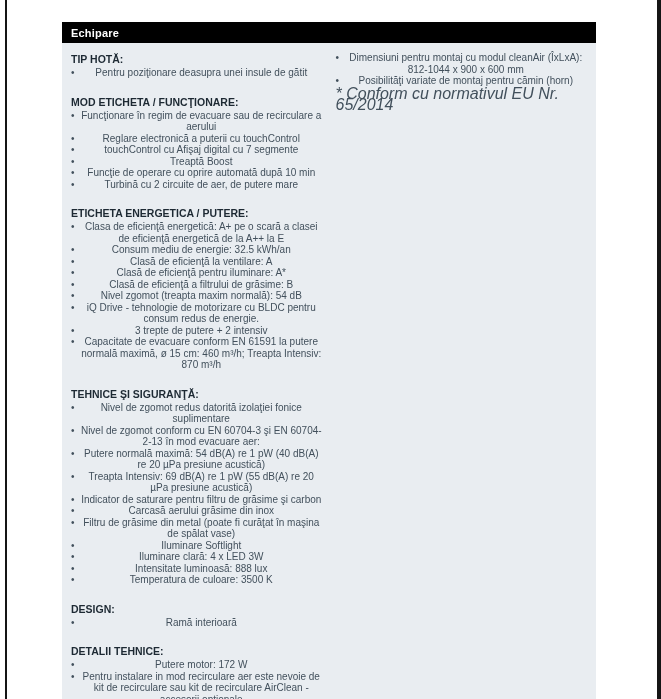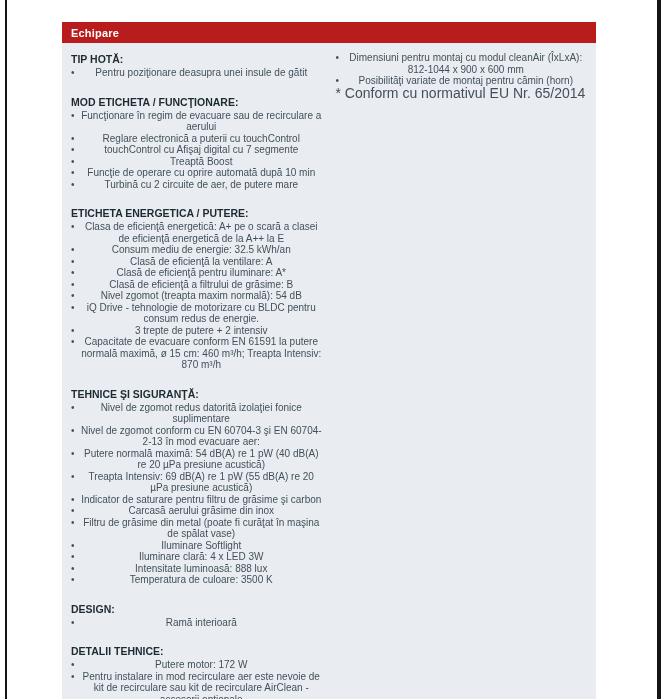--- a/index.html
+++ b/index.html
@@ -21,21 +21,21 @@
   .edge-left  { left: 5px;  width: 2px; }
   .edge-right { right: 0;   width: 4px; }
 
   .sheet {
     position: absolute;
     left: 62px;
     top: 22px;
     width: 534px;
   }
   .panel-header {
-    background: #b91c1c;
+    background: #000000;
     color: #ffffff;
     font-size: 11px;
     font-weight: bold;
     padding: 5px 9px 4px 9px;
     letter-spacing: 0.2px;
   }
   .panel-body {
     background: #e9edf1;
     padding: 9px 9px 12px 9px;
     display: flex;
@@ -65,22 +65,23 @@
     text-align: center;
   }
   .spec-item::before {
     content: "\2022";
     position: absolute;
     left: 0;
     top: 0;
     color: #42505c;
   }
   .footnote {
-    font-size: 14px;
+    font-size: 16px;
     line-height: 11.5px;
+    font-style: italic;
     color: #42505c;
     margin-top: 1px;
   }
 </style>
 </head>
 <body>
 
 <div class="edge-line edge-left"></div>
 <div class="edge-line edge-right"></div>
 

